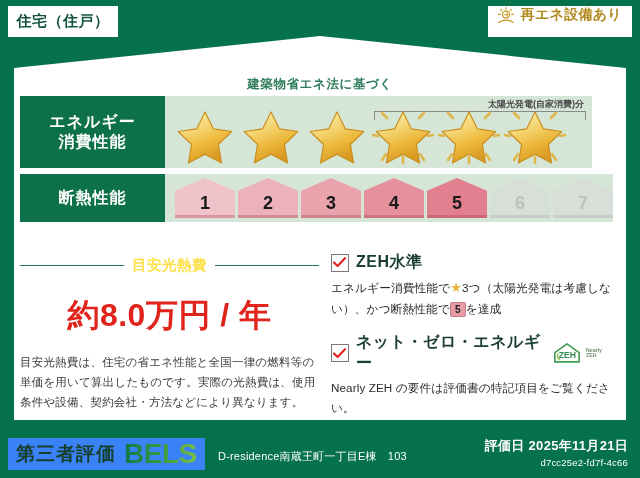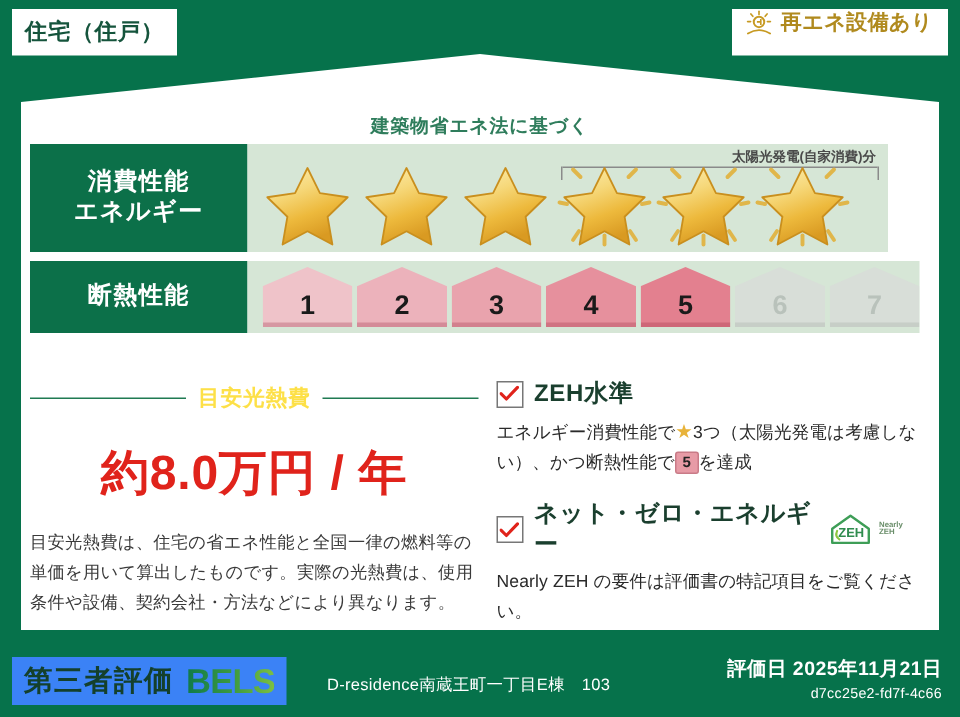--- a/index.html
+++ b/index.html
@@ -101,21 +101,21 @@
   .zeh-logo{display:inline-flex;align-items:center;gap:2px;vertical-align:middle;}
   .nearly{font-size:5.2px;color:#6b8f6b;line-height:1.05;font-weight:bold;}
 
   
   .bels-box{
     position:absolute;left:8px;bottom:8px;height:32px;background:#3b82f6;
     display:flex;align-items:center;padding:0 8px;gap:8px;
   }
   .bels-jp{font-size:19px;font-weight:bold;color:#14402c;letter-spacing:1px;}
   .bels-en{
-    font-size:23px;font-weight:bold;letter-spacing:-.5px;
+    font-size:28px;font-weight:bold;letter-spacing:-.5px;
     background:linear-gradient(90deg,#0f7a4a 0%,#3f9b3f 55%,#7cc043 100%);
     -webkit-background-clip:text;background-clip:text;color:transparent;
   }
   .bldg{
     position:absolute;left:218px;bottom:14px;color:#fff;font-size:11px;letter-spacing:.2px;
   }
   .rightinfo{position:absolute;right:12px;bottom:10px;text-align:right;color:#fff;}
   .rightinfo .d{font-size:13px;font-weight:bold;letter-spacing:.3px;}
   .rightinfo .i{font-size:9.5px;margin-top:2px;letter-spacing:.2px;}
 </style>
@@ -150,22 +150,22 @@
     <div class="card-title">
       <span class="sub">建築物省エネ法に基づく</span>
       <span class="main">省エネ性能ラベル</span>
     </div>
   </div>
 
   <div class="perf">
 
     <div class="row">
       <div class="rowlabel">
+        <span>エネルギー</span>
         <span>消費性能</span>
-        <span>エネルギー</span>
       </div>
       <div class="rowbody">
         <div class="solar-label">太陽光発電(自家消費)分</div>
         <div class="solar-bracket"></div>
         <div class="stars" id="stars">
             <div class="starwrap"><svg viewBox="0 0 64 60" width="64" height="60">
                 <defs>
                   <linearGradient id="g0" x1="0" y1="0" x2="0.4" y2="1">
                     <stop offset="0%" stop-color="#fdf0b6"></stop>
                     <stop offset="38%" stop-color="#f6d87a"></stop>

